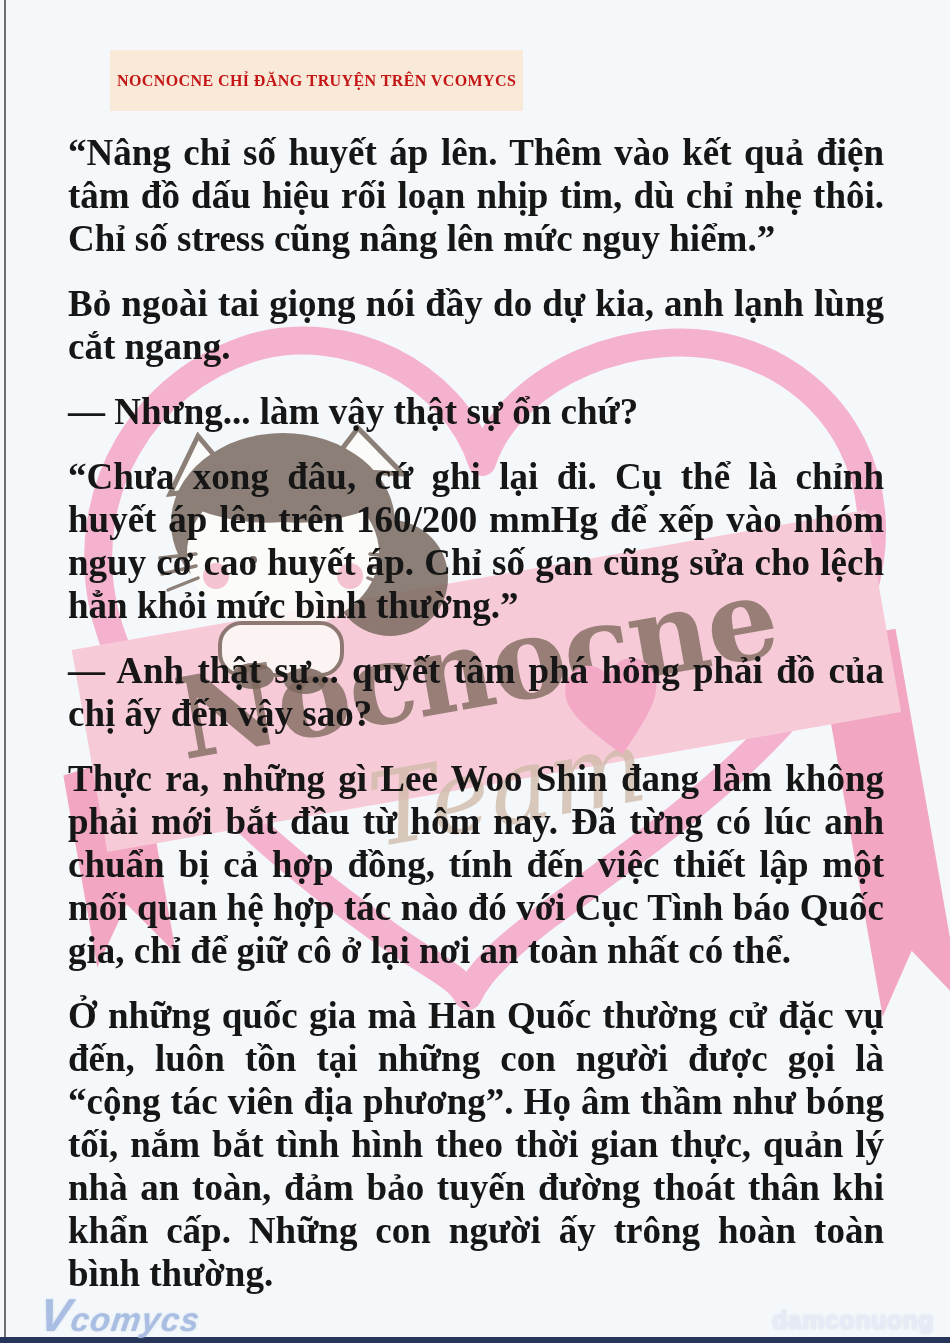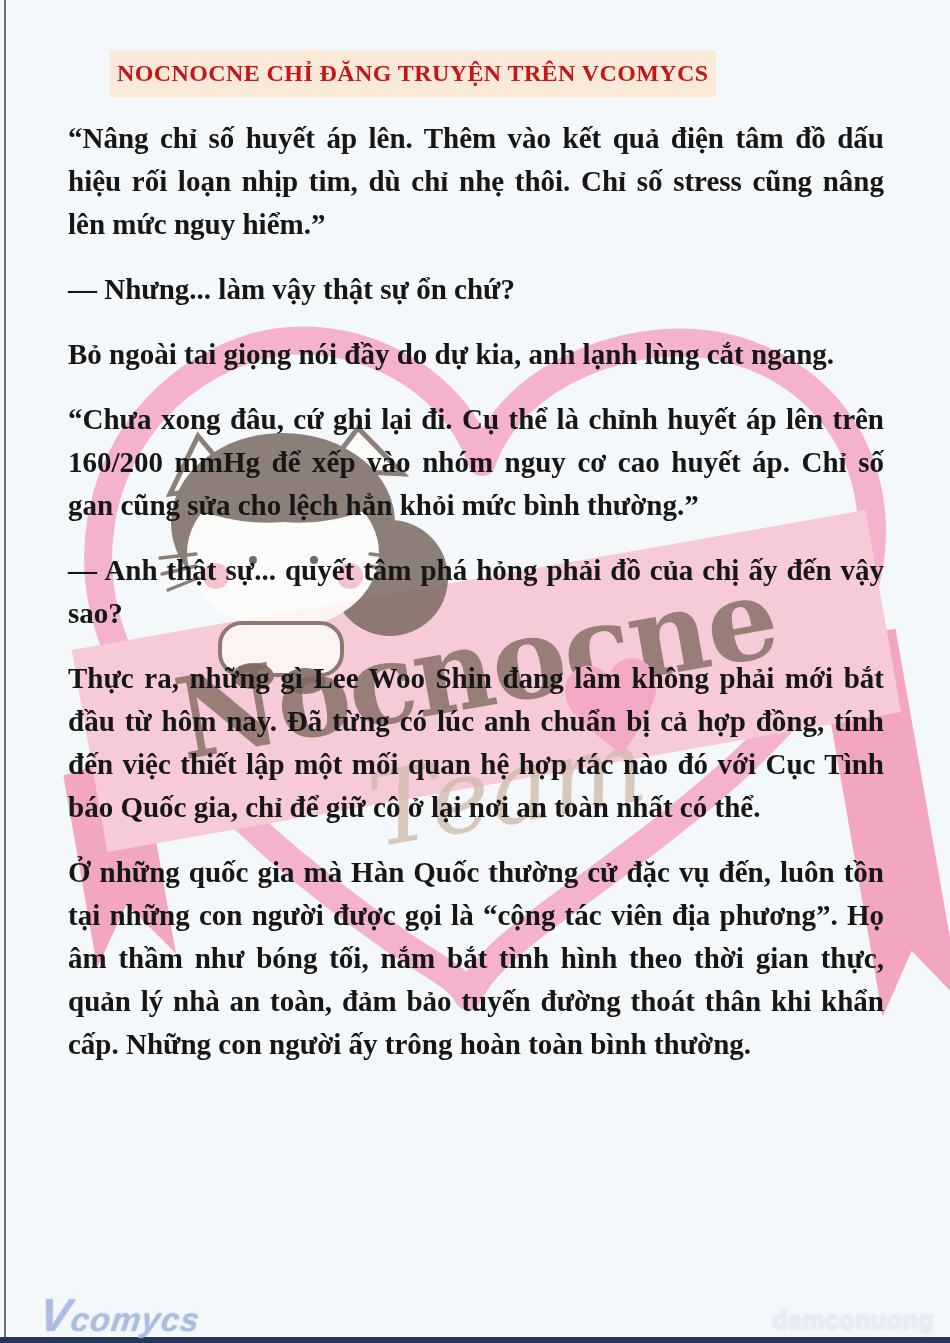--- a/index.html
+++ b/index.html
@@ -24,29 +24,29 @@
   }
   .content{
     position:absolute;left:68px;top:50px;width:816px;z-index:2;
   }
   .notice-wrap{margin:0 0 20px 42px;}
   .notice{
     display:inline-block;
     background:#f9e9d8;
     color:#c41616;
     font-weight:bold;
-    font-size:24px;
+    font-size:16px;
     line-height:27px;
-    padding:10px 7px;
+    padding:17px 7px;
     letter-spacing:0.4px;
   }
   .content p{
     margin:0 0 22px 0;
     font-weight:bold;
-    font-size:29px;
+    font-size:37px;
     line-height:43px;
     color:#161616;
     text-align:justify;
   }
   .footer-logo{
     position:absolute;left:40px;top:1288px;z-index:3;
     font-family:"Liberation Sans",sans-serif;
     font-style:italic;font-weight:bold;
     font-size:33px;letter-spacing:1px;
     color:#a9bee2;
@@ -117,22 +117,22 @@
     <path transform="rotate(-10 615 712)" d="M 615 755 C 583 722, 565 702, 570 681 C 574 663, 595 655, 609 668
          C 613 672, 615 676, 615 676 C 615 676, 617 672, 621 668
          C 635 655, 656 663, 660 681 C 665 702, 647 722, 615 755 Z" fill="#f3a8c6"></path>
   </svg>
 
   <div class="content">
     <div class="notice-wrap">
       <span class="notice">NOCNOCNE CHỈ ĐĂNG TRUYỆN TRÊN VCOMYCS</span>
     </div>
     <p>“Nâng chỉ số huyết áp lên. Thêm vào kết quả điện tâm đồ dấu hiệu rối loạn nhịp tim, dù chỉ nhẹ thôi. Chỉ số stress cũng nâng lên mức nguy hiểm.”</p>
+    <p>Bỏ ngoài tai giọng nói đầy do dự kia, anh lạnh lùng cắt ngang.</p>
     <p>— Nhưng... làm vậy thật sự ổn chứ?</p>
-    <p>Bỏ ngoài tai giọng nói đầy do dự kia, anh lạnh lùng cắt ngang.</p>
     <p>“Chưa xong đâu, cứ ghi lại đi. Cụ thể là chỉnh huyết áp lên trên 160/200 mmHg để xếp vào nhóm nguy cơ cao huyết áp. Chỉ số gan cũng sửa cho lệch hẳn khỏi mức bình thường.”</p>
     <p>— Anh thật sự... quyết tâm phá hỏng phải đồ của chị ấy đến vậy sao?</p>
     <p>Thực ra, những gì Lee Woo Shin đang làm không phải mới bắt đầu từ hôm nay. Đã từng có lúc anh chuẩn bị cả hợp đồng, tính đến việc thiết lập một mối quan hệ hợp tác nào đó với Cục Tình báo Quốc gia, chỉ để giữ cô ở lại nơi an toàn nhất có thể.</p>
     <p>Ở những quốc gia mà Hàn Quốc thường cử đặc vụ đến, luôn tồn tại những con người được gọi là “cộng tác viên địa phương”. Họ âm thầm như bóng tối, nắm bắt tình hình theo thời gian thực, quản lý nhà an toàn, đảm bảo tuyến đường thoát thân khi khẩn cấp. Những con người ấy trông hoàn toàn bình thường.</p>
   </div>
 
   <div class="footer-logo">Vcomycs</div>
   <div class="footer-credit">damconuong</div>
 
   <div class="left-line"></div>

